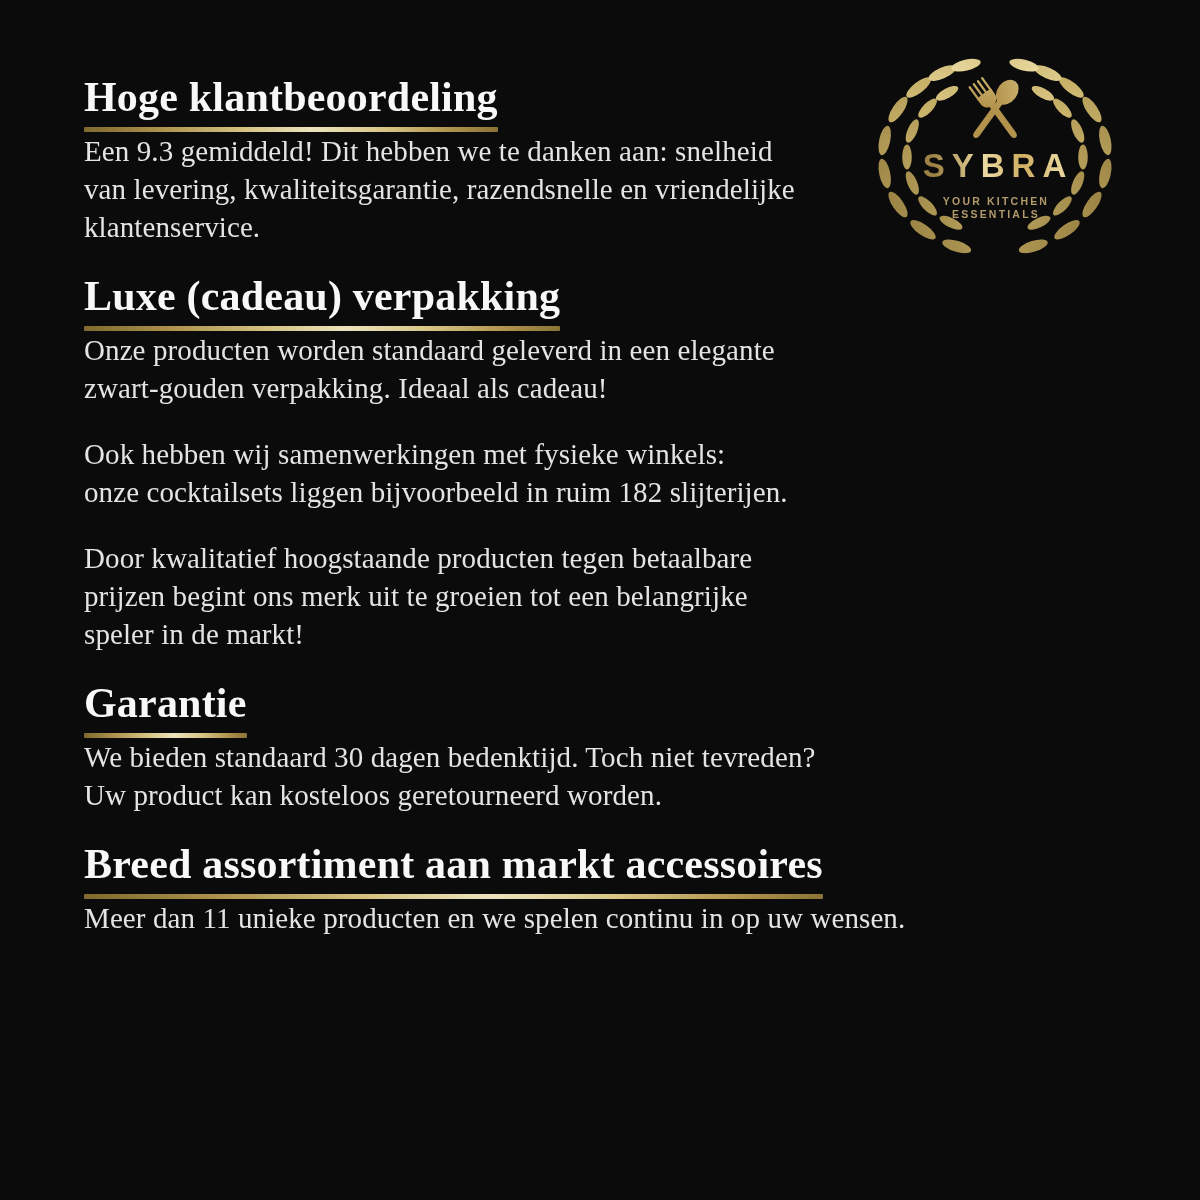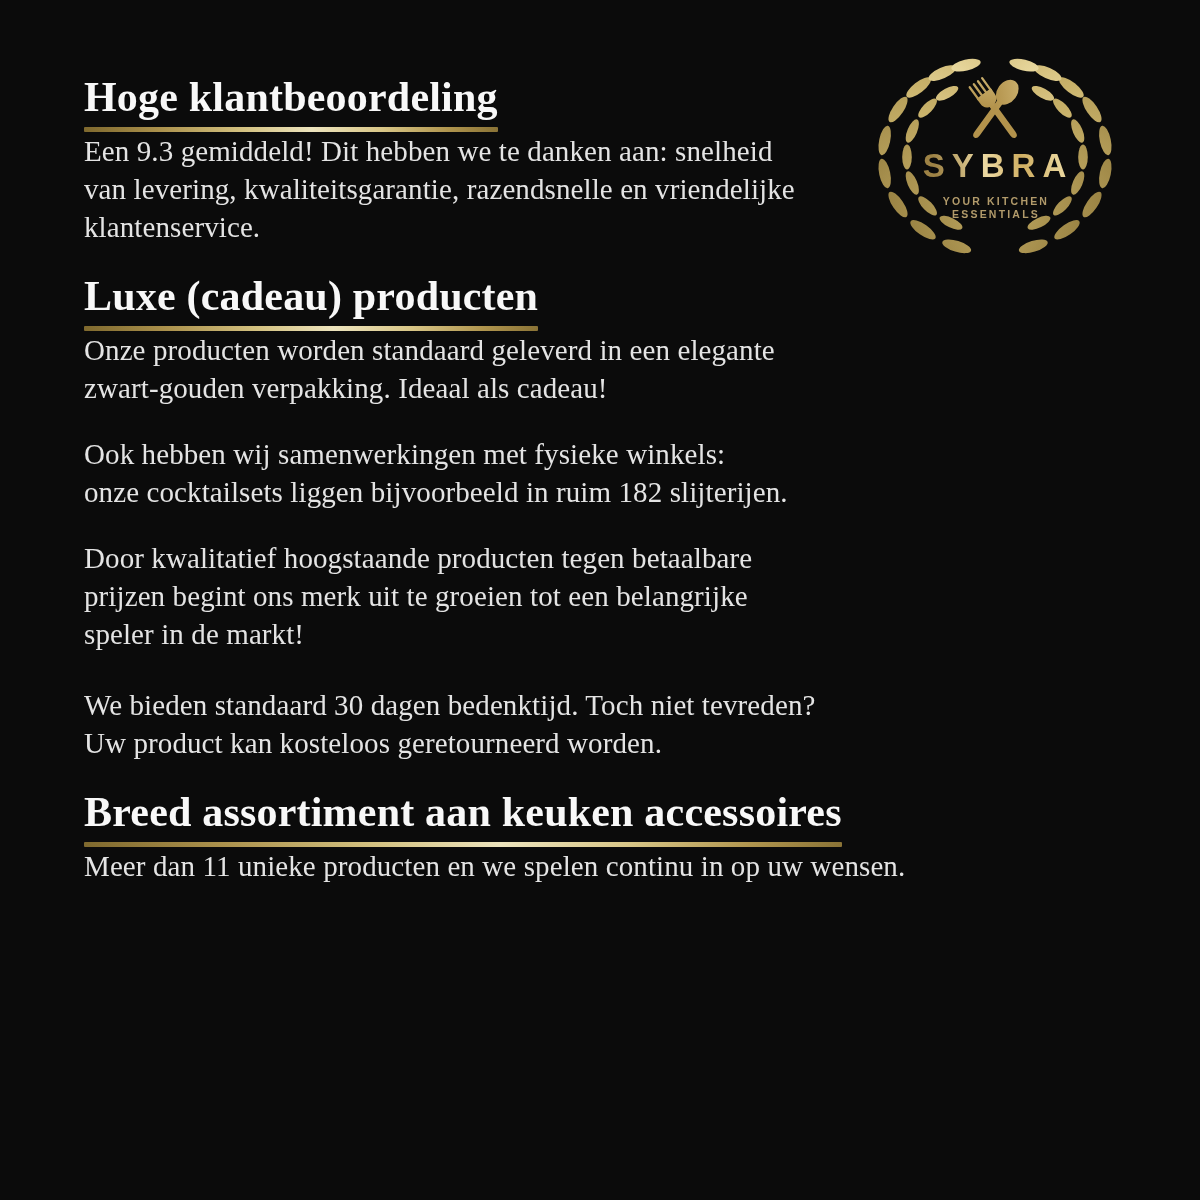--- a/index.html
+++ b/index.html
@@ -71,49 +71,50 @@
         <h2>Hoge klantbeoordeling</h2>
         <div class="gold-rule"></div>
       </div>
       <p class="body-text">Een 9.3 gemiddeld! Dit hebben we te danken aan: snelheid
 van levering, kwaliteitsgarantie, razendsnelle en vriendelijke
 klantenservice.</p>
     </section>
 
     <section>
       <div class="head-wrap">
-        <h2>Luxe (cadeau) producten</h2>
+        <h2>Luxe (cadeau) verpakking</h2>
         <div class="gold-rule"></div>
       </div>
       <p class="body-text">Onze producten worden standaard geleverd in een elegante
 zwart-gouden verpakking. Ideaal als cadeau!</p>
     </section>
 
     <section>
       <p class="body-text">Ook hebben wij samenwerkingen met fysieke winkels:
 onze cocktailsets liggen bijvoorbeeld in ruim 182 slijterijen.</p>
     </section>
 
     <section>
       <p class="body-text">Door kwalitatief hoogstaande producten tegen betaalbare
 prijzen begint ons merk uit te groeien tot een belangrijke
 speler in de markt!</p>
     </section>
 
     <section>
       <div class="head-wrap">
+        <h2>Garantie</h2>
         <div class="gold-rule"></div>
       </div>
       <p class="body-text">We bieden standaard 30 dagen bedenktijd. Toch niet tevreden?
 Uw product kan kosteloos geretourneerd worden.</p>
     </section>
 
     <section>
       <div class="head-wrap">
-        <h2>Breed assortiment aan keuken accessoires</h2>
+        <h2>Breed assortiment aan markt accessoires</h2>
         <div class="gold-rule"></div>
       </div>
       <p class="body-text">Meer dan 11 unieke producten en we spelen continu in op uw wensen.</p>
     </section>
 
   </div>
 
   <div class="logo">
     <svg width="266" height="215" viewBox="0 0 266 215" xmlns="http://www.w3.org/2000/svg">
       <defs>

